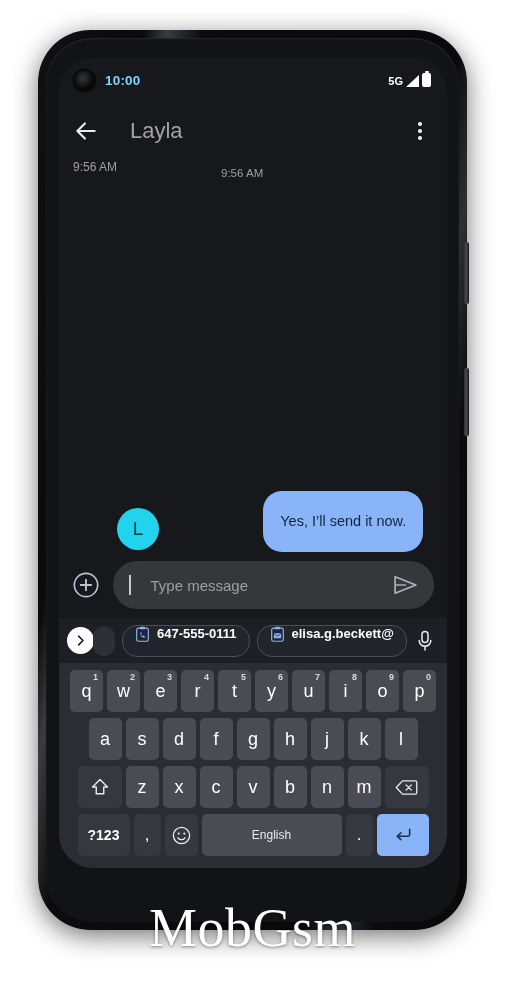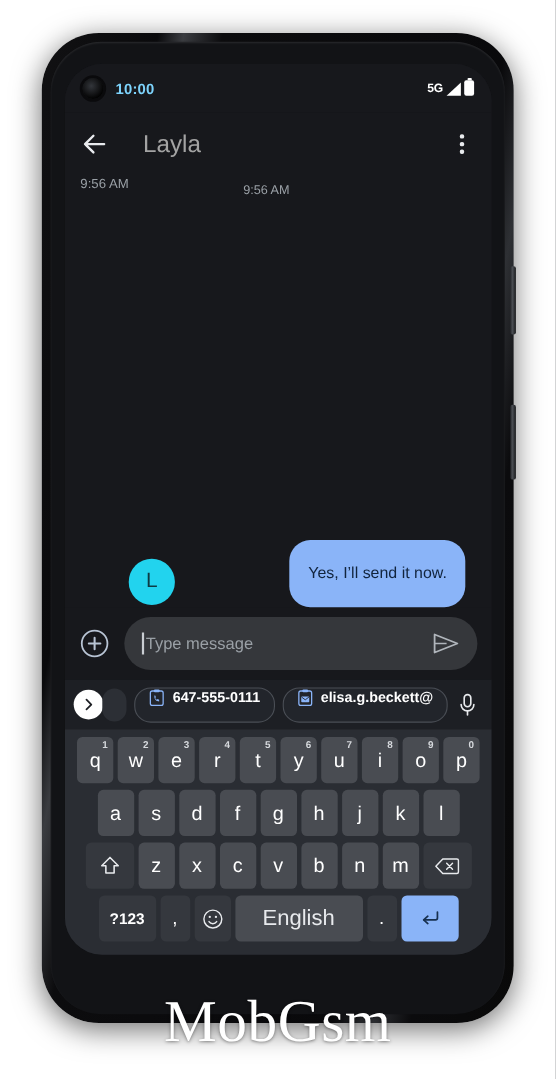--- a/index.html
+++ b/index.html
@@ -164,20 +164,21 @@
     display: flex; align-items: center;
     padding: 0 14px 0 16px;
     box-sizing: border-box;
     cursor: text;
   }
   #caret { width: 1.5px; height: 20px; background: #c9cdd2; flex: none; }
   #msg-placeholder {
     margin-left: 2px;
     font-size: 15px; color: #9aa0a6;
     flex: 1;
+    padding-left: 18px;
   }
   #send-btn { width: 28px; height: 24px; flex: none; cursor: pointer; }
 
   
   #suggestions {
     height: 45px;
     background: #1d1f24;
     display: flex; align-items: center;
     padding: 0 8px;
     gap: 7px;
@@ -236,21 +237,21 @@
   }
   .key-mid { width: 33px; height: 42px; font-size: 18px; }
   .key-fn {
     width: 44px; height: 42px;
     background: #35383e;
   }
   .key-comma { width: 27px; height: 42px; background: #35383e; font-size: 17px; }
   .key-period { width: 27px; height: 42px; background: #35383e; font-size: 17px; }
   .key-emoji { width: 33px; height: 42px; background: #35383e; }
   .key-num { width: 52px; height: 42px; background: #35383e; font-size: 14px; font-weight: bold; }
-  .key-space { width: 116px; height: 42px; background: #494c52; font-size: 20px; color: #e8eaed; }
+  .key-space { width: 140px; height: 42px; background: #494c52; font-size: 12px; color: #e8eaed; }
   .key-enter { width: 52px; height: 42px; background: #8ab4f8; }
 
   #watermark {
     position: absolute;
     left: 0; right: 0;
     bottom: 22px;
     text-align: center;
     font-family: "Liberation Serif", "DejaVu Serif", serif;
     font-size: 54px;
     color: #ffffff;

